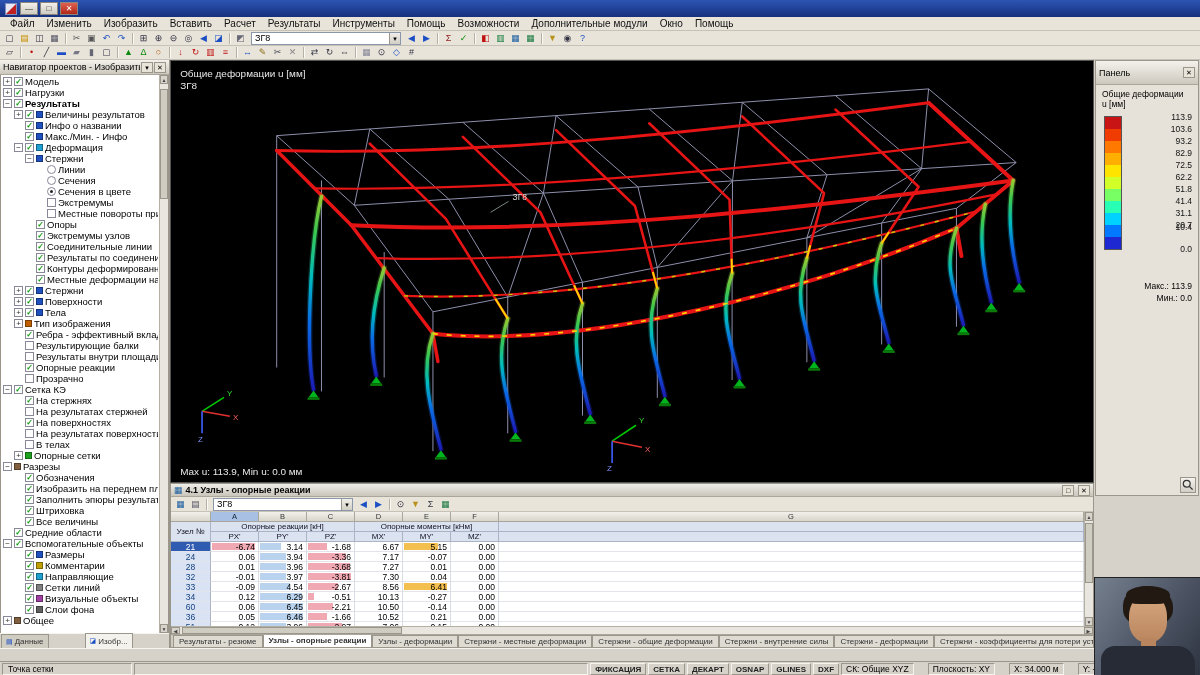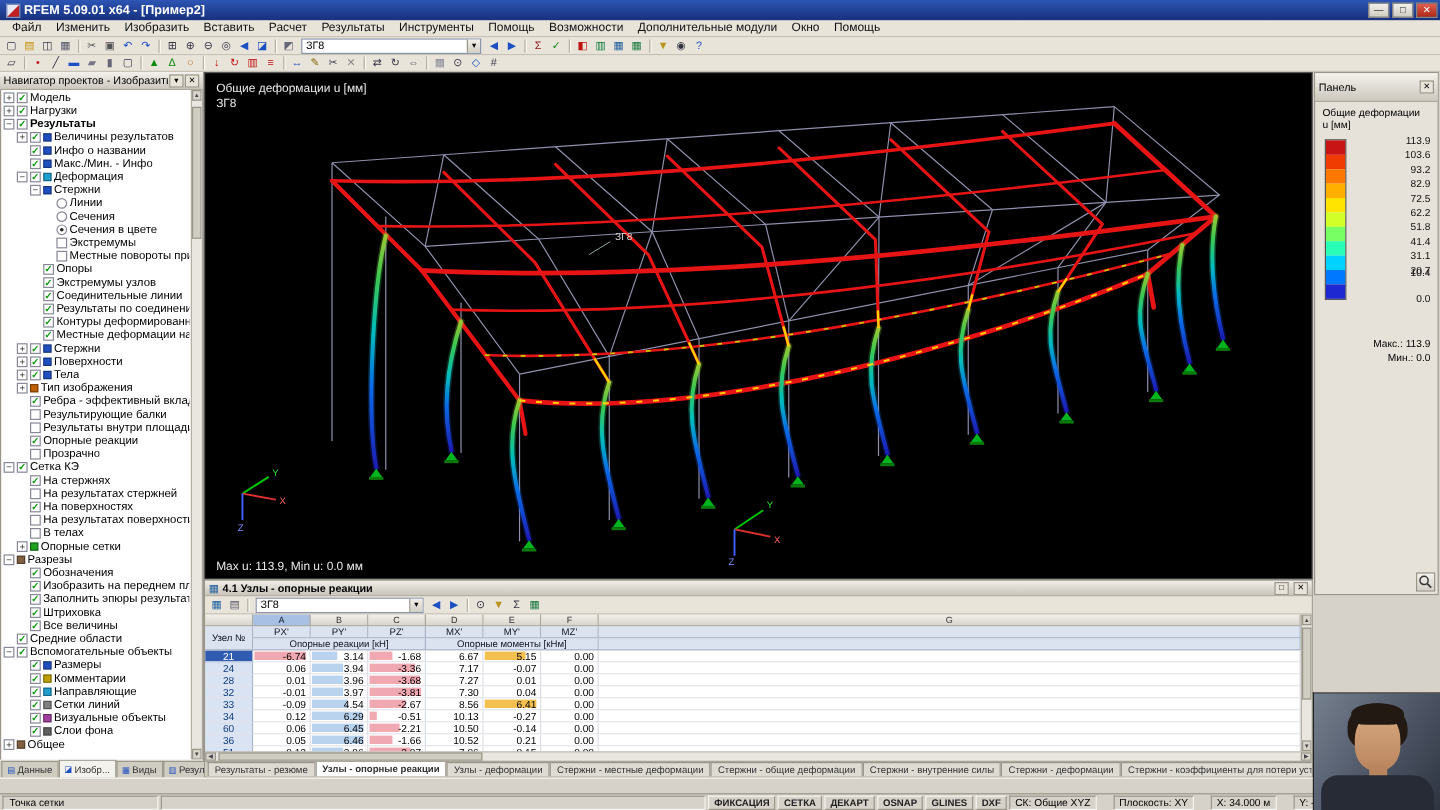--- a/index.html
+++ b/index.html
@@ -53,21 +53,21 @@
     margin-right:2px; position:relative; }
   .tree-radio.on::after { content:""; position:absolute; left:2px; top:2px; width:3px; height:3px;
     border-radius:50%; background:#222; }
   .tree-ic { width:7px; height:7px; min-width:7px; margin-right:2px; border:1px solid rgba(0,0,0,.35); }
   .tree-label { font-size:9.5px; color:#000; overflow:hidden; }
   .tree-label.bold { font-weight:bold; }
   .nav-scroll { position:absolute; right:0; top:0; bottom:0; width:9px; background:#e9e6df; border-left:1px solid #b4b0a4; }
   .ns-btn { height:9px; font-size:5px; text-align:center; line-height:9px; background:#d8d4cb; border:1px solid #9a968c; color:#444; }
   .ns-btn.down { position:absolute; bottom:0; left:0; right:0; }
   .ns-thumb { position:absolute; left:0; right:0; top:14px; height:110px; background:#cfccc2; border:1px solid #9a968c; }
-  .nav-tabs { height:15px; background:#d6d2c9; border-top:1px solid #f6f4ef; display:flex; align-items:flex-end; padding:0 1px; }
+  .nav-tabs { height:15px; background:#d6d2c9; border-top:1px solid #f6f4ef; display:flex; align-items:flex-end; padding:0 1px;gap:36px; }
   .nav-tab { height:14px; display:flex; align-items:center; gap:2px; font-size:8px; padding:0 4px;
     border:1px solid #9a968c; border-bottom:none; background:#cfccc2; color:#333; }
   .nav-tab.active { background:#f4f2ec; height:15px; }
   .nav-tab-ic { font-size:7px; color:#1d4fc4; }
 
   
   #viewport { position:absolute; left:170px; top:60px; width:924px; height:423px; background:#000; border:1px solid #555; }
   .vp-text { fill:#e8e8e8; font-size:10px; font-family:"Liberation Sans",sans-serif; }
   .vp-small { fill:#d6d6d6; font-size:8.5px; font-family:"Liberation Sans",sans-serif; }
   .ax-label { font-size:8px; font-family:"Liberation Sans",sans-serif; }
@@ -149,21 +149,20 @@
     background:linear-gradient(#d7a87f,#b9855e); border-radius:46% 46% 42% 42%; }
   .wc-fringe { position:absolute; left:31px; top:8px; width:44px; height:18px; background:#221a12; border-radius:50% 50% 30% 30%; }
   .wc-neck { position:absolute; left:46px; top:60px; width:15px; height:12px; background:#b9855e; }
   .wc-body { position:absolute; left:6px; top:68px; width:94px; height:30px; background:#262b36; border-radius:14px 18px 0 0; }
 </style>
 </head>
 <body>
 
 <div id="titlebar">
   <span class="app-ic"></span>
-  <span class="win-title">RFEM 5.09.01 x64 - [Пример2]</span>
   <span class="winbtns">
       <span class="wb">—</span>
       <span class="wb">□</span>
       <span class="wb close">✕</span>
     </span>
 </div>
 
 <div id="menubar">
     <span class="menu-item">Файл</span>
     <span class="menu-item">Изменить</span>
@@ -915,33 +914,33 @@
             <div class="lcell w-num">D</div>
             <div class="lcell w-num">E</div>
             <div class="lcell w-num">F</div>
             <div class="lcell w-g">G</div>
           </span>
       </div>
       <div style="display:flex">
         <div class="hcell w-node" style="height:20px">Узел №</div>
         <div style="flex:1">
           <div style="display:flex;height:10px">
+            <div class="hcell" style="width:144px">Опорные реакции [кН]</div>
+            <div class="hcell" style="width:144px">Опорные моменты [кНм]</div>
+            <div class="hcell w-g"></div>
+          </div>
+          <div style="display:flex;height:10px">
               <div class="hcell w-num">PX'</div>
               <div class="hcell w-num">PY'</div>
               <div class="hcell w-num">PZ'</div>
               <div class="hcell w-num">MX'</div>
               <div class="hcell w-num">MY'</div>
               <div class="hcell w-num">MZ'</div>
               <div class="hcell w-g"></div>
             </div>
-          <div style="display:flex;height:10px">
-            <div class="hcell" style="width:144px">Опорные реакции [кН]</div>
-            <div class="hcell" style="width:144px">Опорные моменты [кНм]</div>
-            <div class="hcell w-g"></div>
-          </div>
         </div>
       </div>
       <div class="tbody">
           <div class="trow">
             <div class="tcell node w-node sel">21</div>
             <div class="tcell num w-num">
               <span class="cellbar bar-pink" style="width: 43px;"></span>
               <span class="cellval">-6.74</span>
             </div>
             <div class="tcell num w-num">

